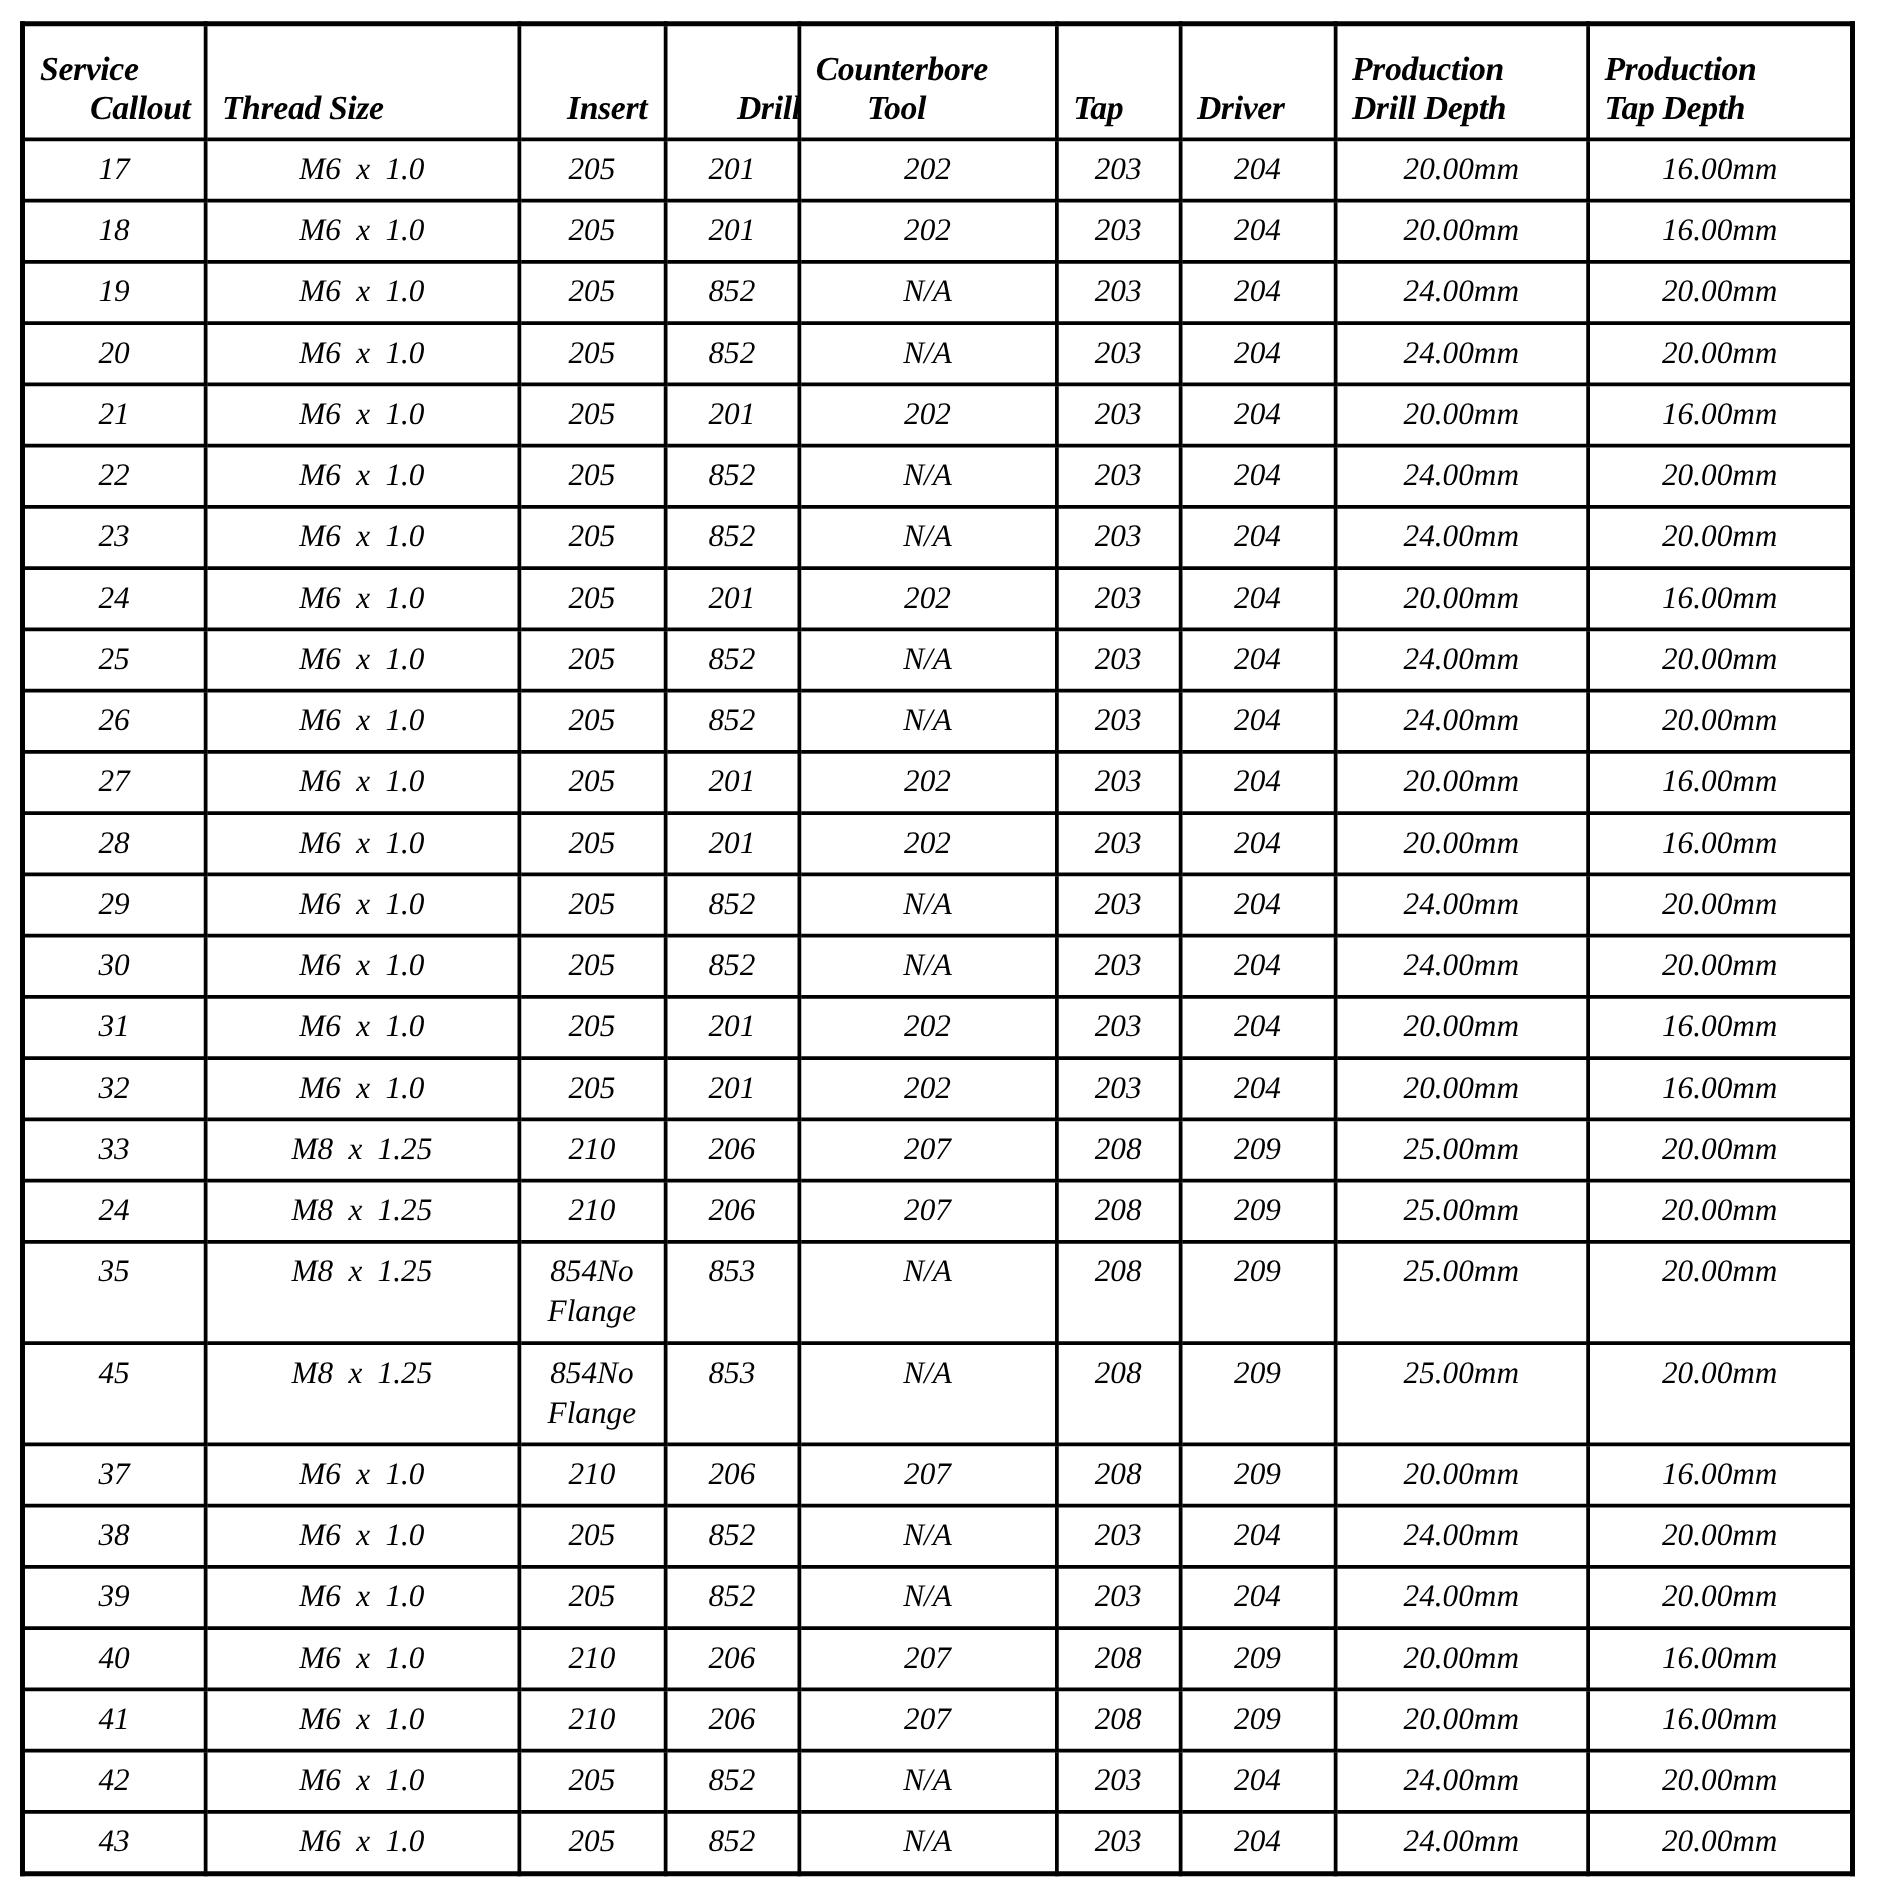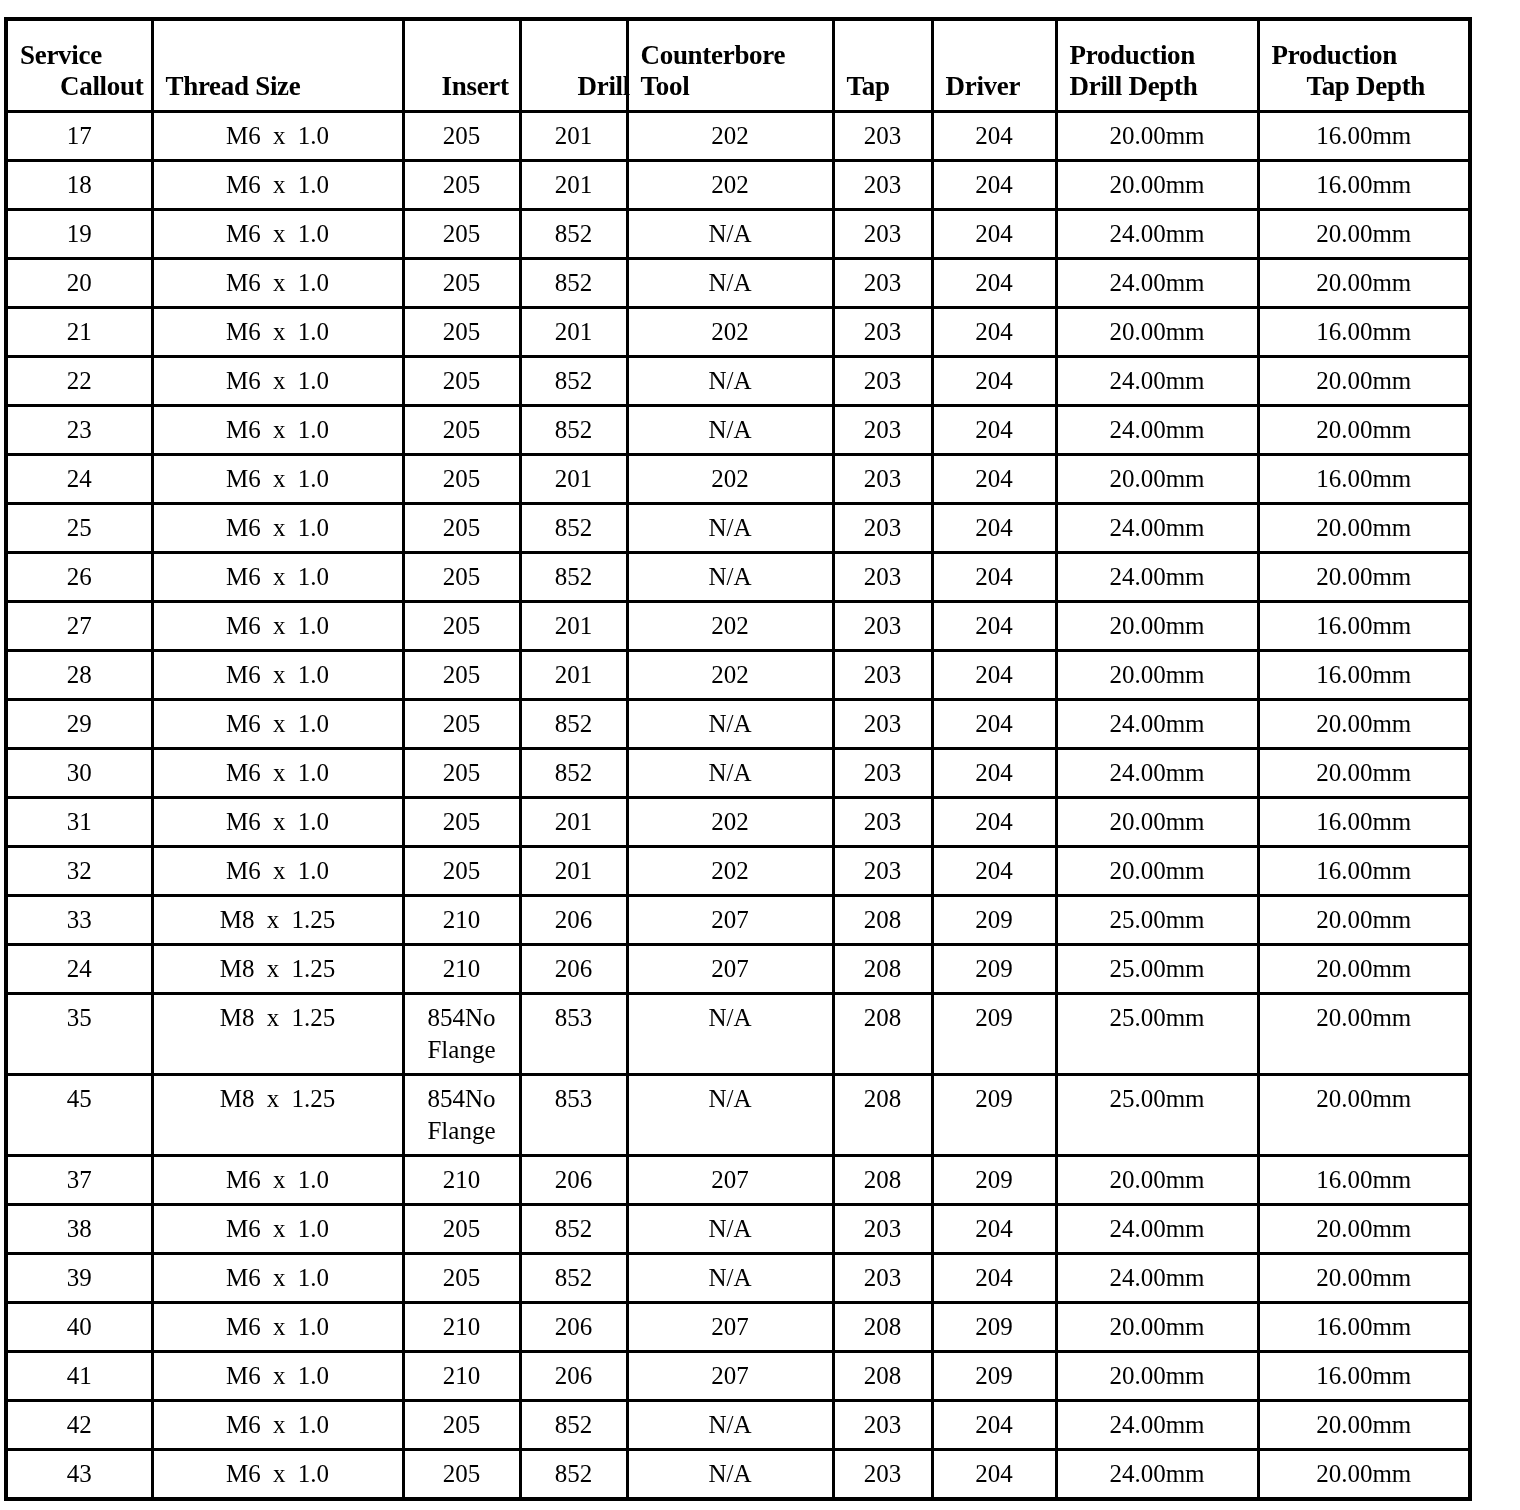--- a/index.html
+++ b/index.html
@@ -10,23 +10,24 @@
     body {
       width: 1520px;
       height: 1510px;
       position: relative;
       overflow: hidden;
       font-family: "Liberation Serif", "DejaVu Serif", serif;
       color: #000000;
     }
     .table-wrap {
       position: absolute;
-      left: 4px;
+      left: 16px;
       top: 17px;
       width: 1161px;
+      font-style: italic;
     }
     table {
       border-collapse: collapse;
       width: 1468px;
       table-layout: fixed;
       border: 4px solid #000;
     }
     th, td {
       border: 3px solid #000;
       padding: 0;
@@ -87,35 +88,35 @@
             <span style="display: block;">Thread Size</span>
           </th>
           <th>
             <span style="display: block; margin-left: 25px;">Insert</span>
           </th>
           <th>
             <span style="display: block; margin-left: 44px;">Drill</span>
           </th>
           <th>
             <span style="display: block;">Counterbore</span>
-            <span style="display: block;">Tool</span>
+            <span style="display: block; margin-left: 41px;">Tool</span>
           </th>
           <th>
             <span style="display: block;">Tap</span>
           </th>
           <th>
             <span style="display: block; margin-top: 40px;">Driver</span>
           </th>
           <th>
             <span style="display: block;">Production</span>
             <span style="display: block;">Drill Depth</span>
           </th>
           <th>
             <span style="display: block;">Production</span>
-            <span style="display: block; text-align: center;">Tap Depth</span>
+            <span style="display: block;">Tap Depth</span>
           </th>
         </tr>
     </thead>
     <tbody id="table-body">
         <tr>
           <td>17</td>
           <td class="thread">M6 x 1.0</td>
           <td>205</td>
           <td>201</td>
           <td>202</td>

